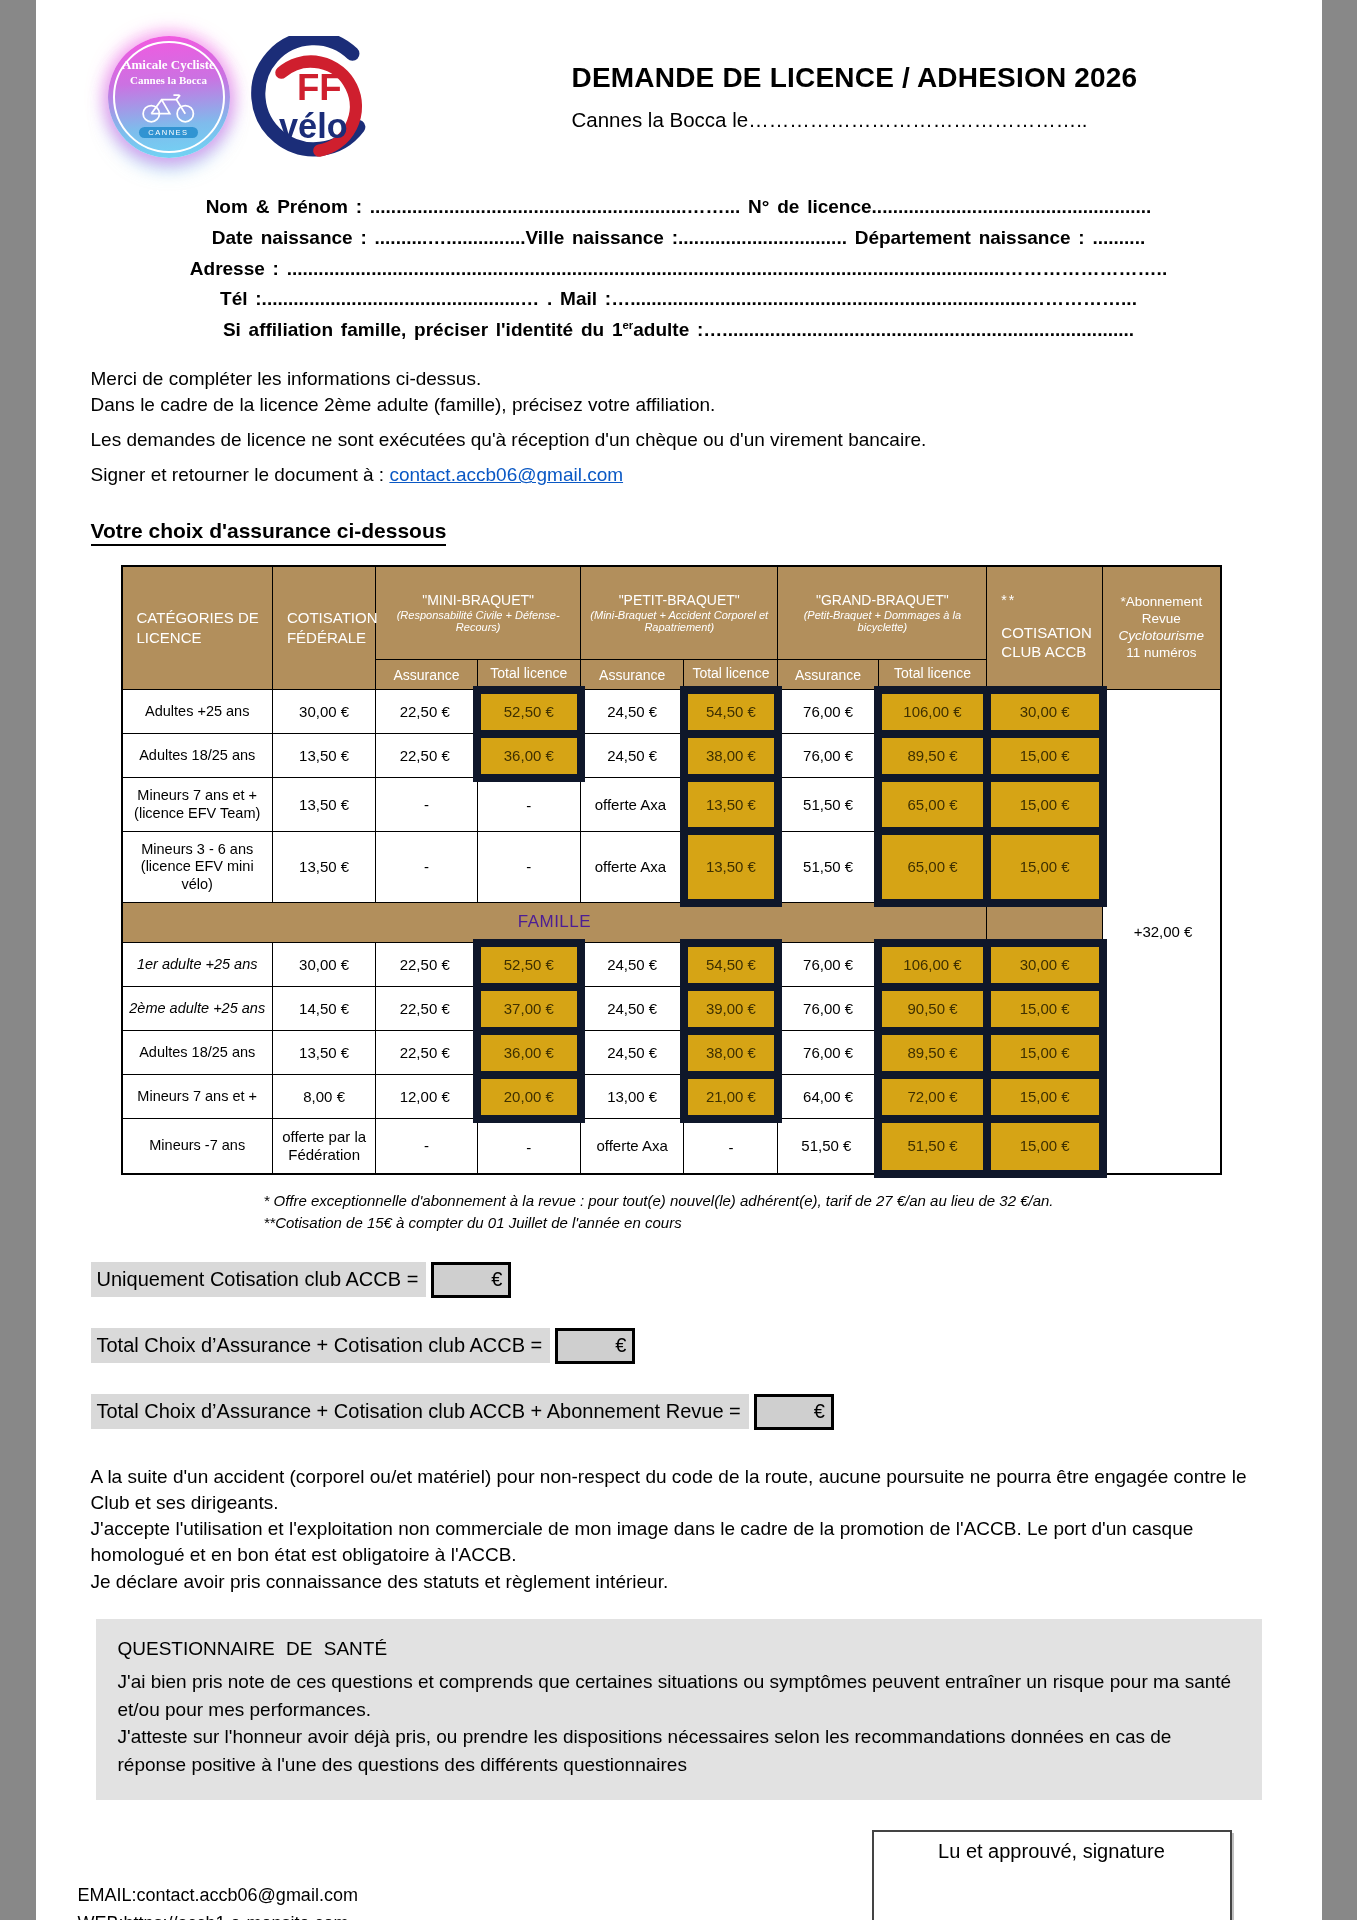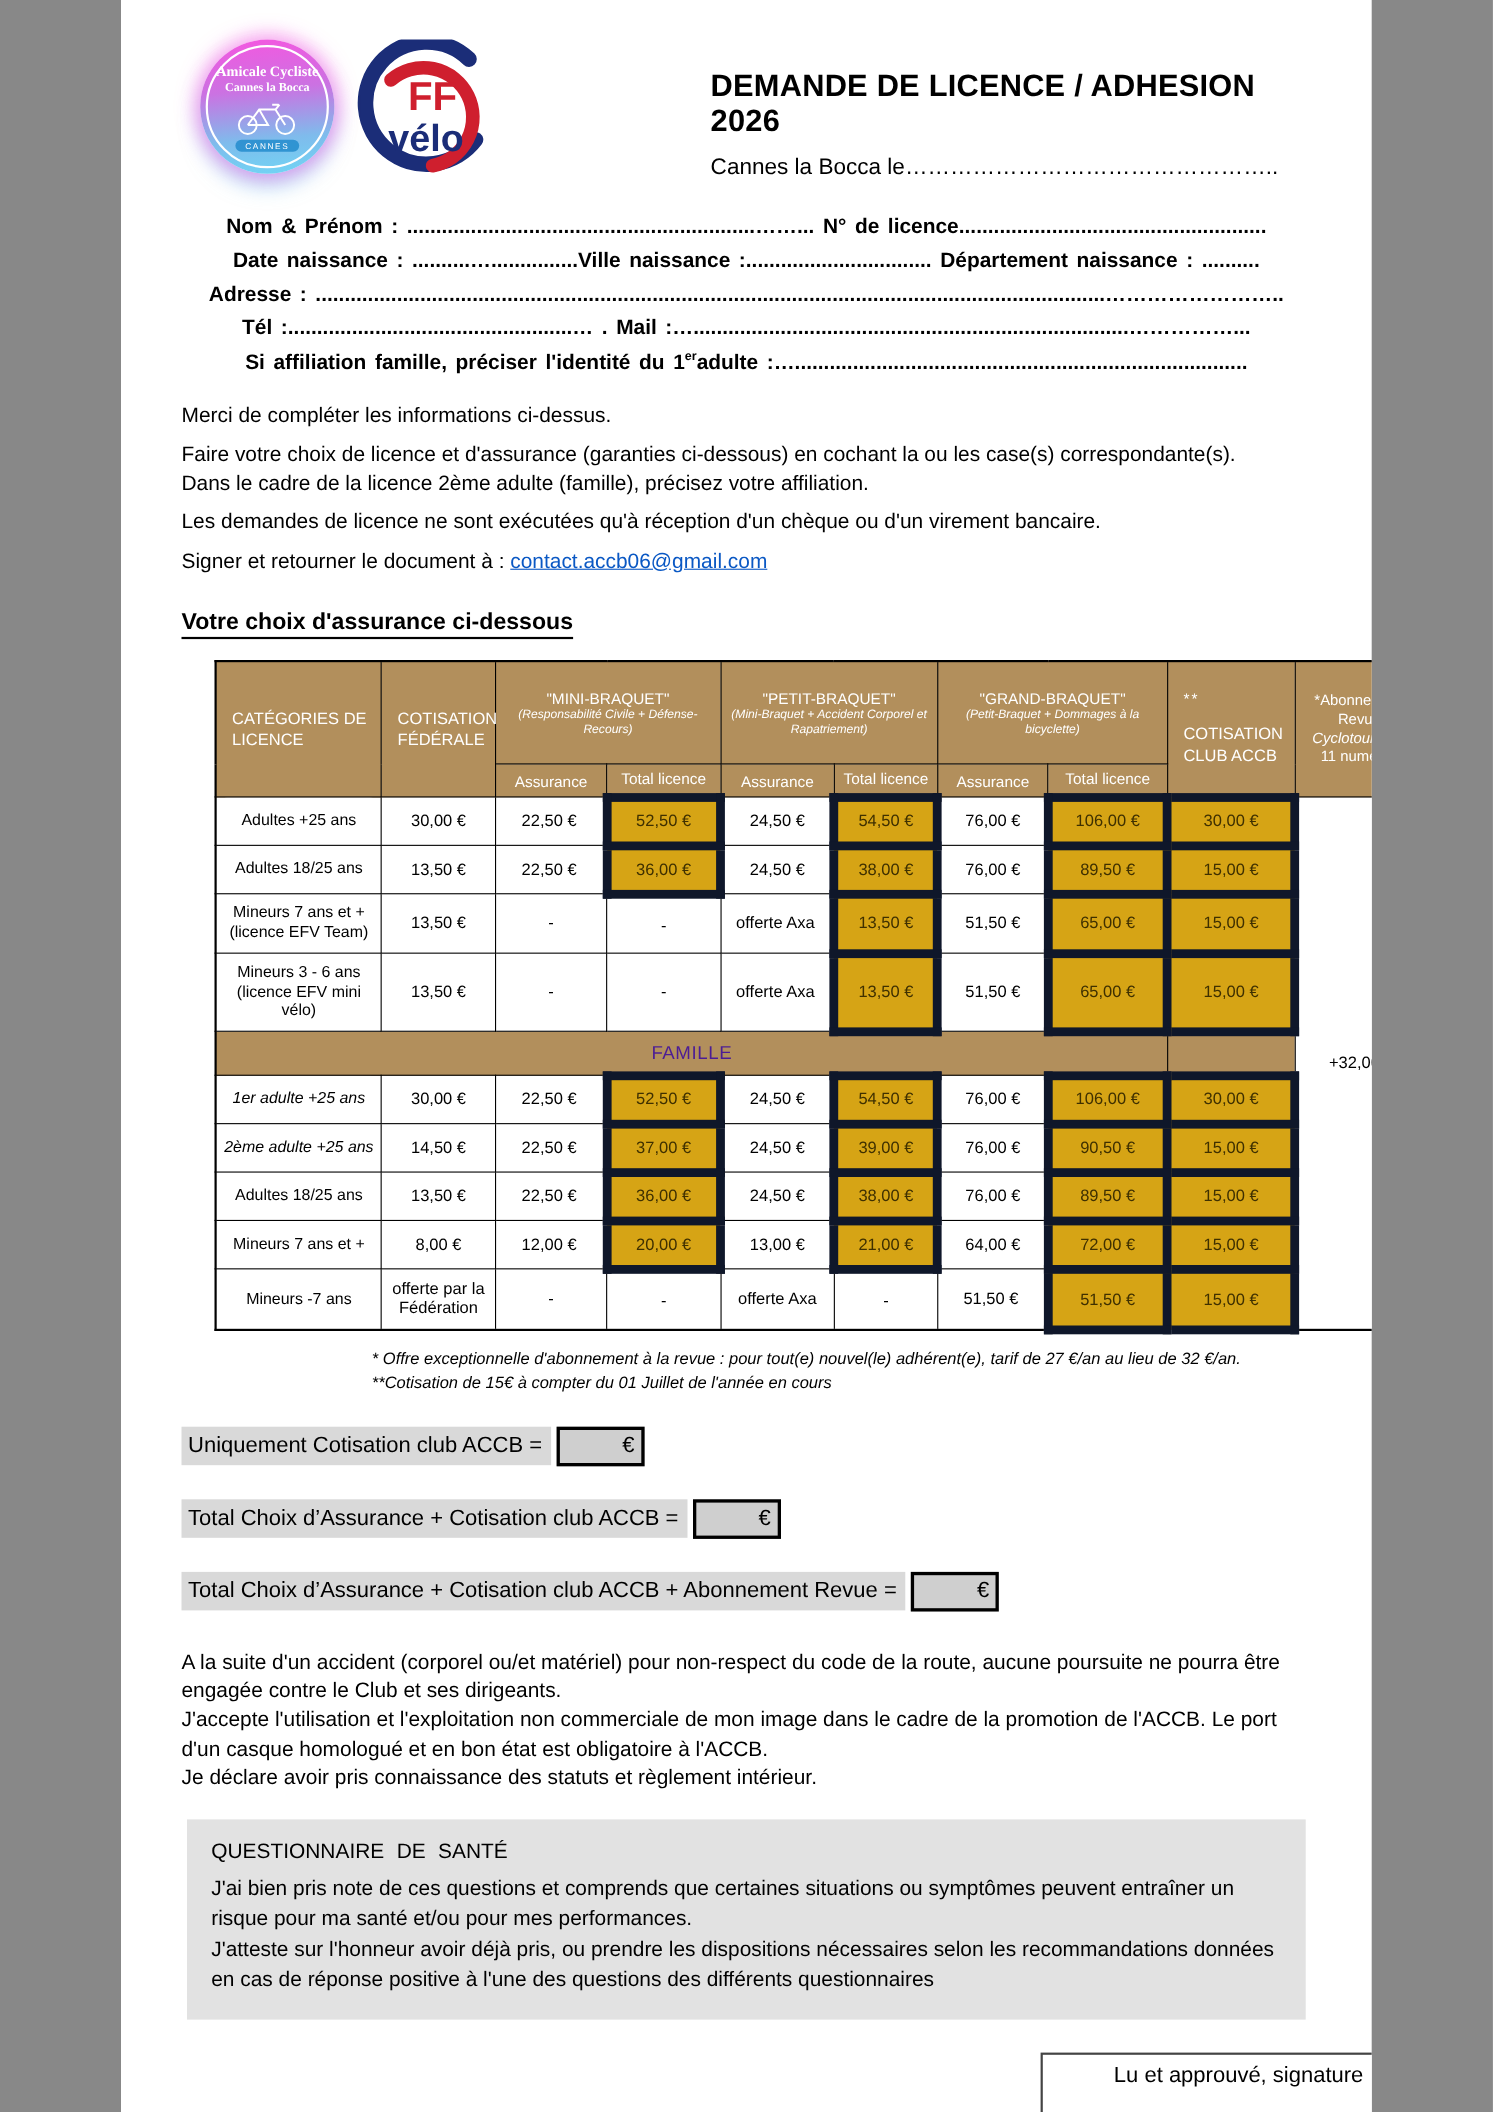--- a/index.html
+++ b/index.html
@@ -1,18 +1,18 @@
 <!DOCTYPE html>
 <html><head>
 <meta charset="utf-8">
 <style>
   * { margin:0; padding:0; box-sizing:border-box; }
   html,body { background:#888; }
   .page {
-    width:1137px; height:1920px; background:#ffffff; margin:0 auto;
+    width:1286px; height:1920px; background:#ffffff; margin:0 auto;
     font-family:"Liberation Sans", sans-serif; color:#000; position:relative; overflow:hidden;
   }
   
   .top { display:flex; align-items:flex-start; padding:36px 55px 0 72px; }
   .club-logo {
     width:122px; height:122px; border-radius:50%; position:relative; flex:none;
     background:linear-gradient(175deg,#f557e0 0%,#cb72e2 38%,#7fbbec 72%,#70d6f5 100%);
     box-shadow:0 0 16px 5px rgba(246,90,225,.55), 0 12px 18px rgba(110,205,242,.5);
     display:flex; flex-direction:column; align-items:center; justify-content:center;
   }
@@ -106,21 +106,20 @@
   <div class="idform">
     <div class="line">Nom &amp; Prénom : ............................................................……... N° de licence.....................................................</div>
     <div class="line">Date naissance : ..........…...............Ville naissance :................................ Département naissance : ..........</div>
     <div class="line">Adresse : ........................................................................................................................................……………………..</div>
     <div class="line">Tél :.................................................… . Mail :…...........................................................................……………...</div>
     <div class="line"><span>Si affiliation famille, préciser l'identité du 1</span><sup>er</sup><span>adulte   :…..............................................................................</span></div>
   </div>
 
   <div class="intro">
     <div>Merci de compléter les informations ci-dessus.</div>
-    <div class="gap">Faire votre choix de licence et d'assurance (garanties ci-dessous) en cochant la ou les case(s) correspondante(s).</div>
     <div>Dans le cadre de la licence 2ème adulte (famille), précisez votre affiliation.</div>
     <div class="gap">Les demandes de licence ne sont exécutées qu'à réception d'un chèque ou d'un virement bancaire.</div>
     <div class="gap"><span>Signer et retourner le document à : </span><a href="#">contact.accb06@gmail.com</a></div>
   </div>
 
   <div class="choice-heading"><span>Votre choix d'assurance ci-dessous</span></div>
 
   <table class="pricing">
     <colgroup>
       <col style="width:146px">

